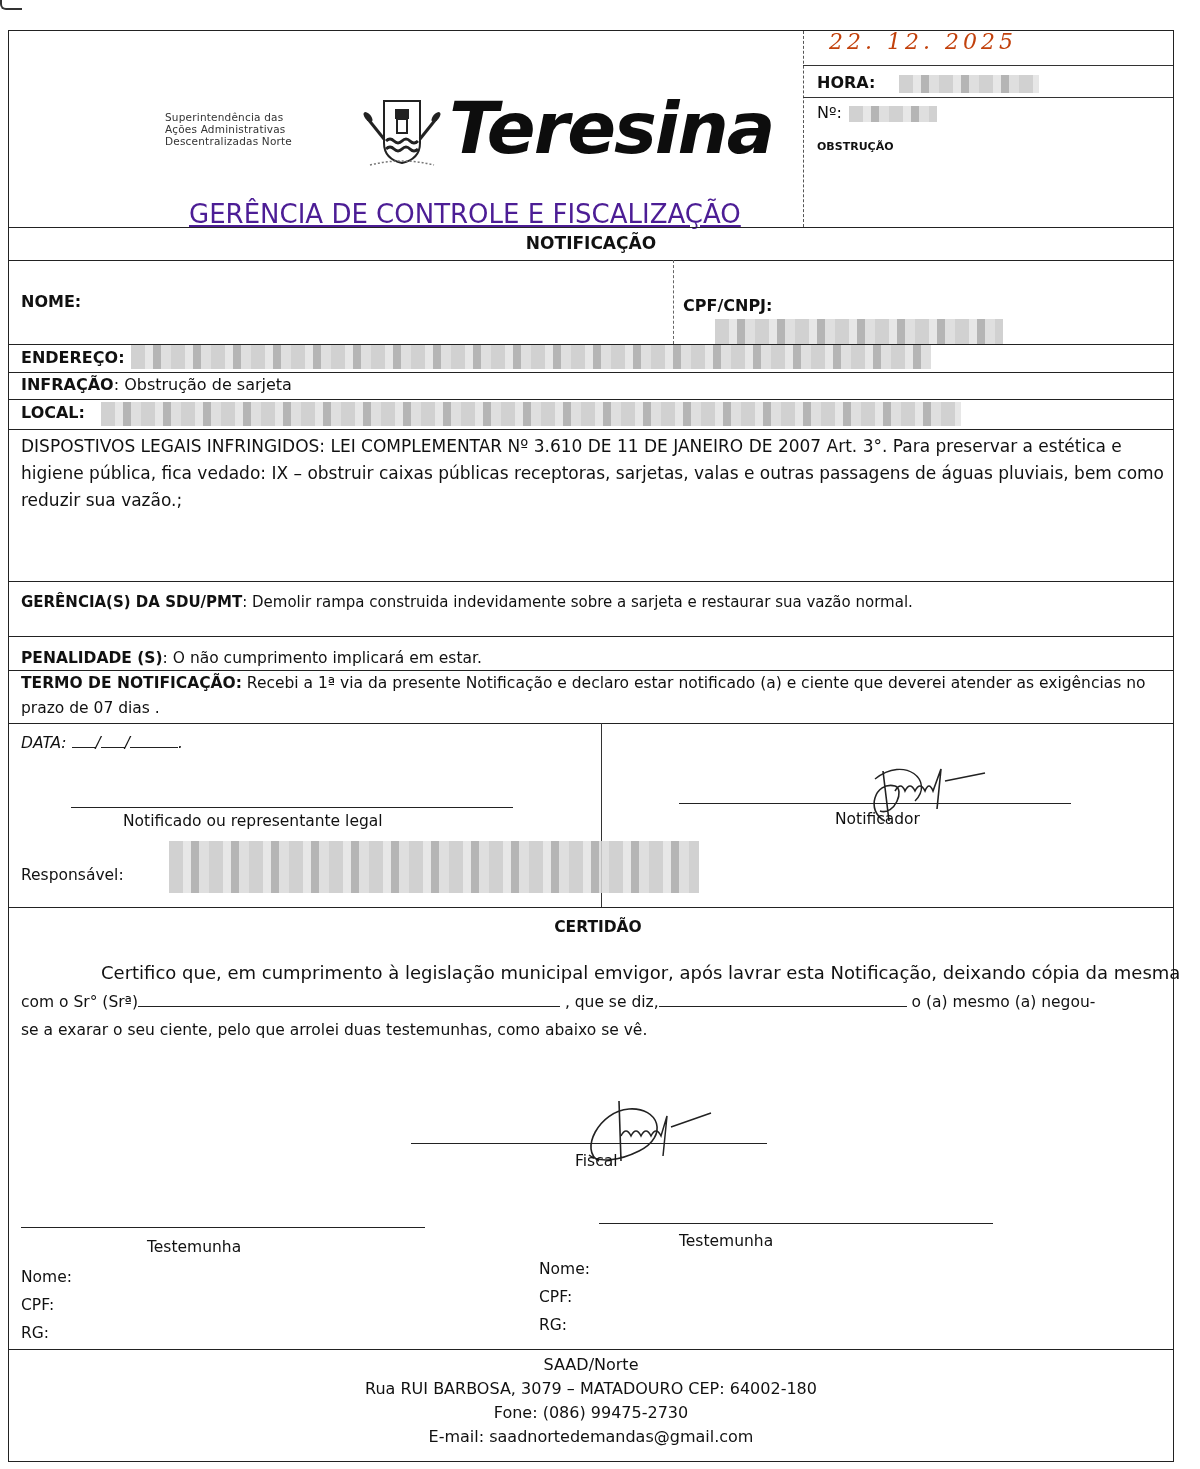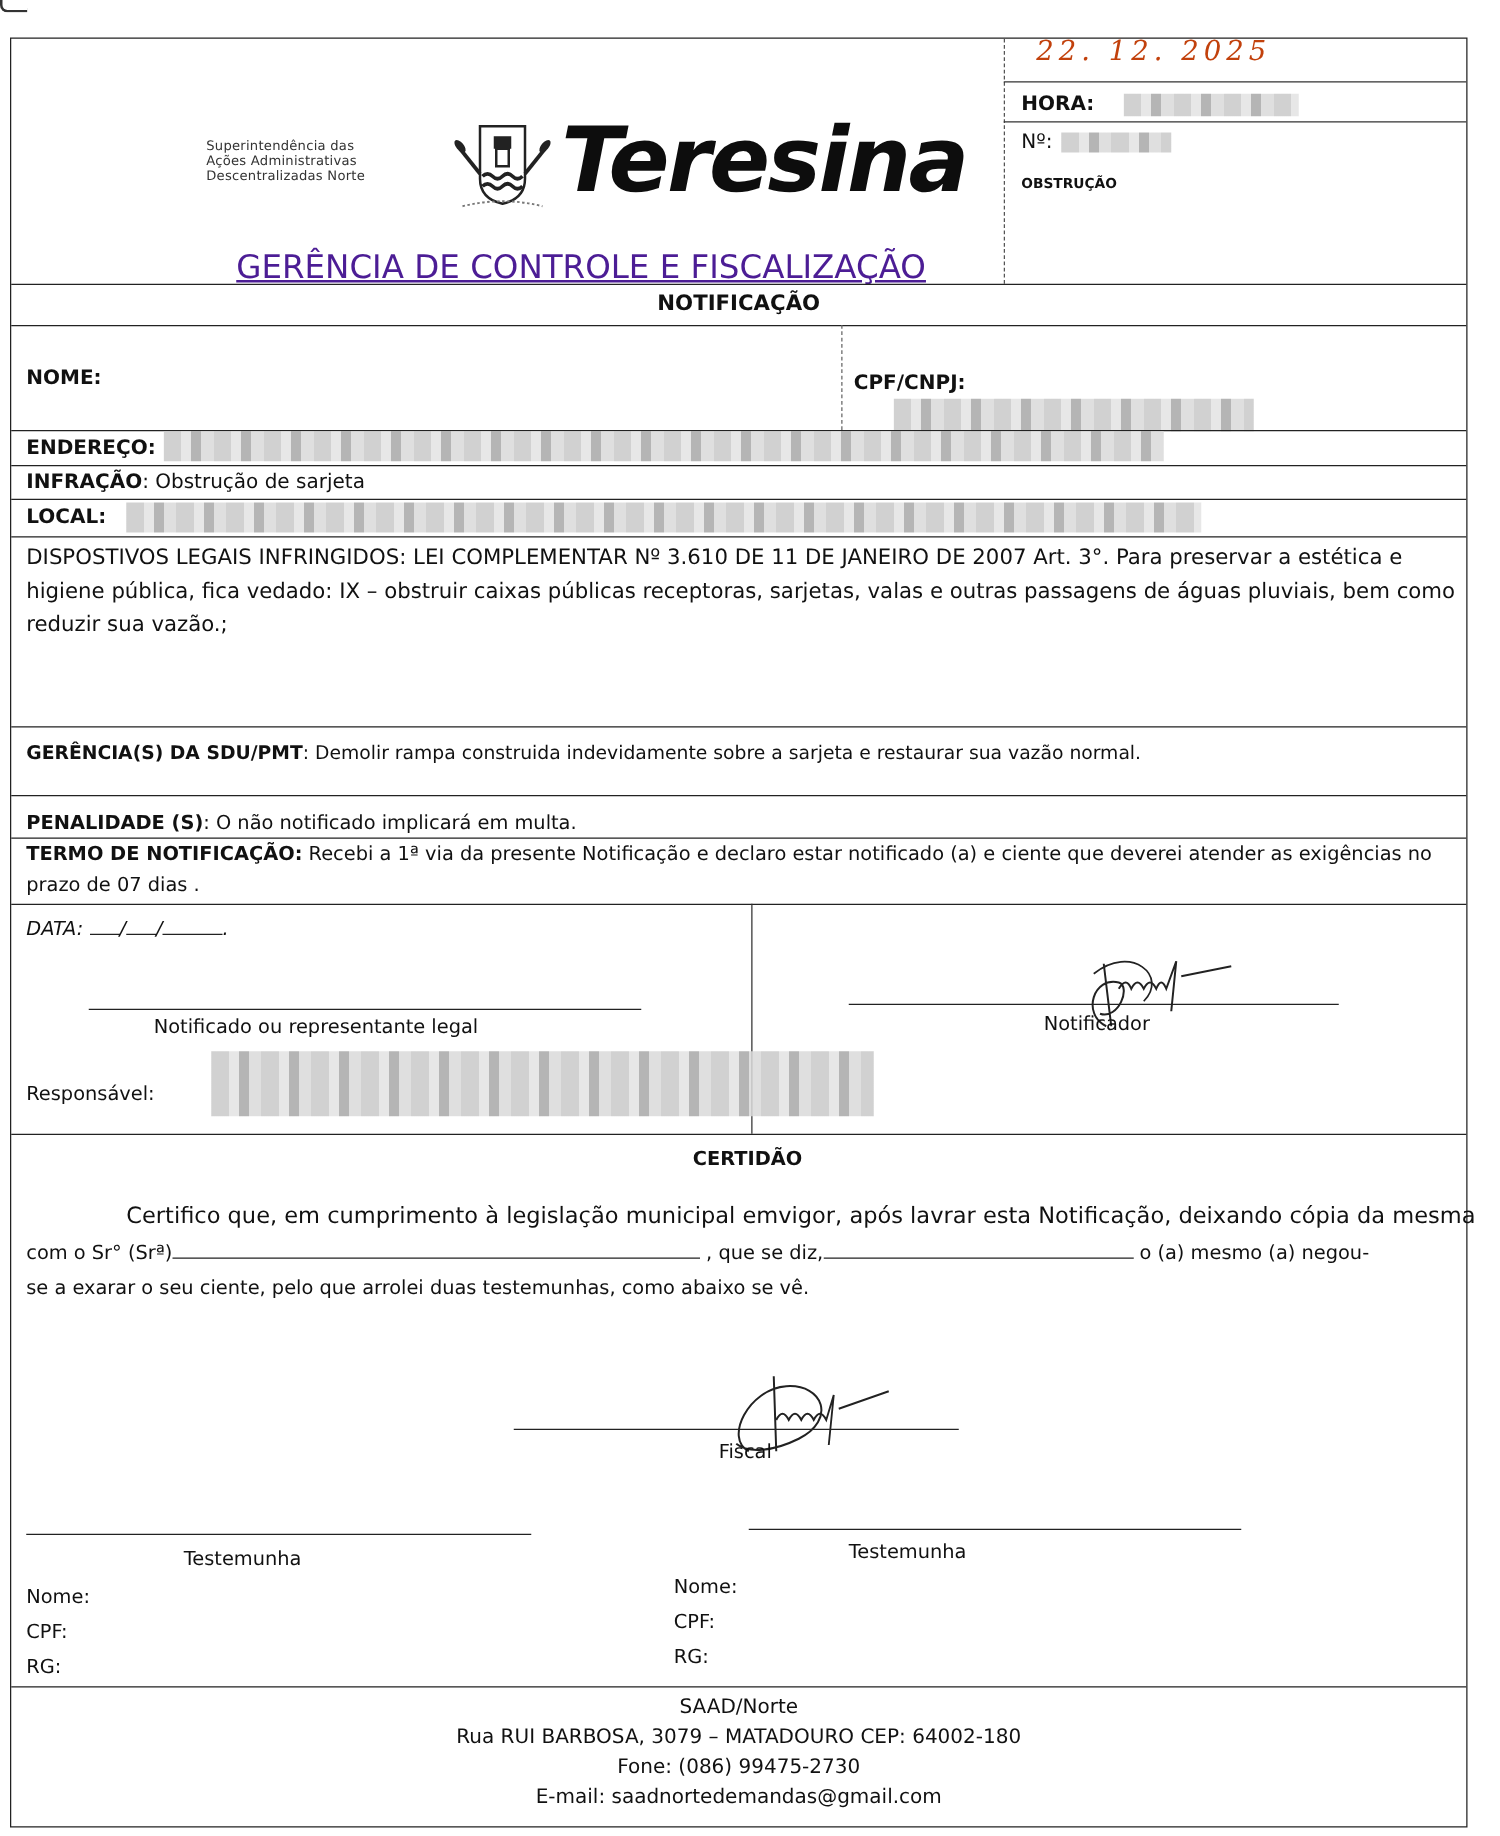--- a/index.html
+++ b/index.html
@@ -99,21 +99,21 @@
   <div class="hline" style="top:398px;"></div>
   <div class="para" style="left:12px; top:402px; width:1146px;">DISPOSTIVOS LEGAIS INFRINGIDOS: LEI COMPLEMENTAR Nº 3.610 DE 11 DE JANEIRO DE 2007 Art. 3°. Para preservar a estética e higiene pública, fica vedado: IX – obstruir caixas públicas receptoras, sarjetas, valas e outras passagens de águas pluviais, bem como reduzir sua vazão.;</div>
 
   <div class="hline" style="top:550px;"></div>
   <div class="txt" style="left:12px; top:561px; font-size:15px;">
     <span class="bold">GERÊNCIA(S) DA SDU/PMT</span><span>: Demolir rampa construida indevidamente sobre a sarjeta e restaurar sua vazão normal.</span>
   </div>
 
   <div class="hline" style="top:605px;"></div>
   <div class="txt" style="left:12px; top:617px; font-size:15.5px;">
-    <span class="bold">PENALIDADE (S)</span><span>: O não notificado implicará em multa.</span>
+    <span class="bold">PENALIDADE (S)</span><span>: O não cumprimento implicará em estar.</span>
   </div>
 
   <div class="hline" style="top:639px;"></div>
   <div class="small-para" style="left:12px; top:640px; width:1150px; line-height:25px;">
     <span class="bold">TERMO DE NOTIFICAÇÃO:</span><span>  Recebi a 1ª via da presente Notificação e declaro estar notificado (a) e ciente que deverei atender as exigências no prazo de 07 dias .</span>
   </div>
 
   <div class="hline" style="top:692px;"></div>
   <div class="vline" style="left:592px; top:692px; height:184px;"></div>
 

